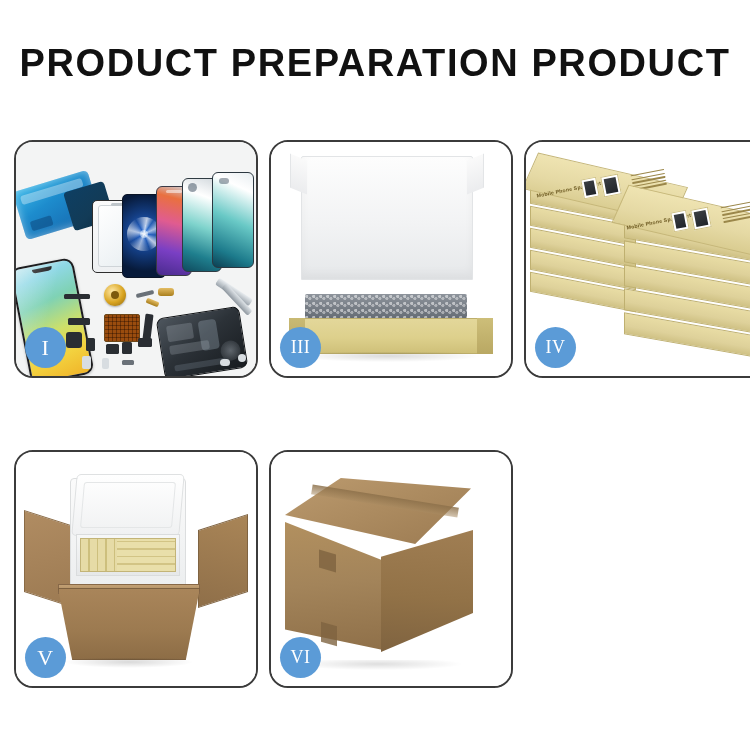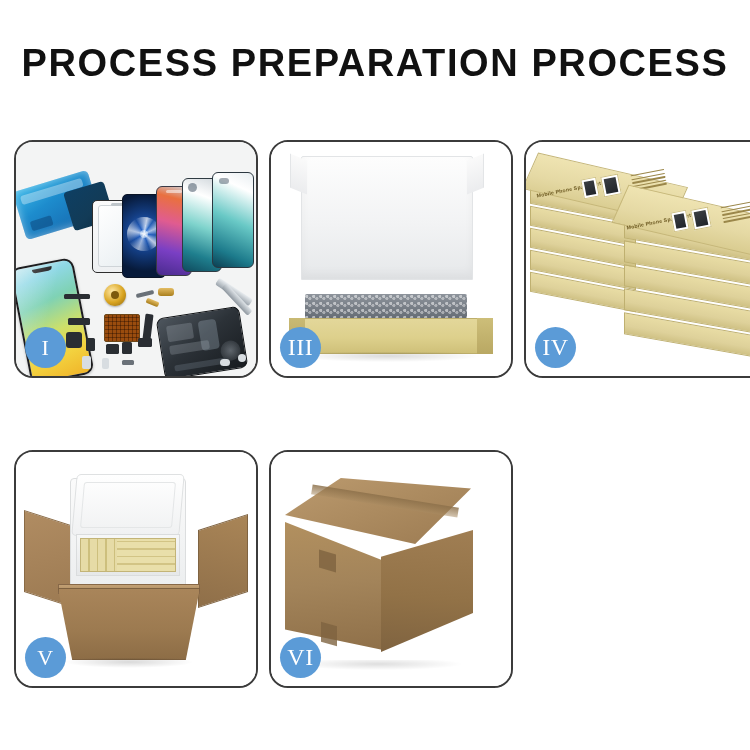--- a/index.html
+++ b/index.html
@@ -83,21 +83,21 @@
     border-radius: 50%;
     background: #5b9bd7;
     color: #ffffff;
     font-family: "Liberation Serif", serif;
     font-size: 22px;
     line-height: 41px;
     text-align: center;
     letter-spacing: .5px;
     z-index: 40;
   }
-  .badge.small { font-size: 24px; }
+  .badge.small { font-size: 18px; }
 
   
   .p1-bg { position:absolute; inset:0; background:#f3f4f4; }
 
   
   .p1-blue {
     position:absolute; left:2px; top:38px; width:78px; height:50px;
     transform: rotate(-17deg);
     background:
       linear-gradient(160deg,#3ab7e8 0%, #1d8ccd 40%, #1667ad 100%);
@@ -571,21 +571,21 @@
     position:absolute; left:24px; bottom:16px; width:166px; height:10px;
     background: radial-gradient(ellipse at 50% 40%, rgba(0,0,0,.13), rgba(0,0,0,0) 72%);
   }
 </style>
 </head>
 <body>
 
 <div id="page">
 
   <div class="header">
-    <div class="title">PROCESS PREPARATION PROCESS</div>
+    <div class="title">PRODUCT PREPARATION PRODUCT</div>
   </div>
 
   <div class="grid">
 
     <div class="panel">
       <div class="scene p1">
         <div class="p1-bg"></div>
 
         <div class="p1-blue"></div>
         <div class="p1-blue-dark"></div>

